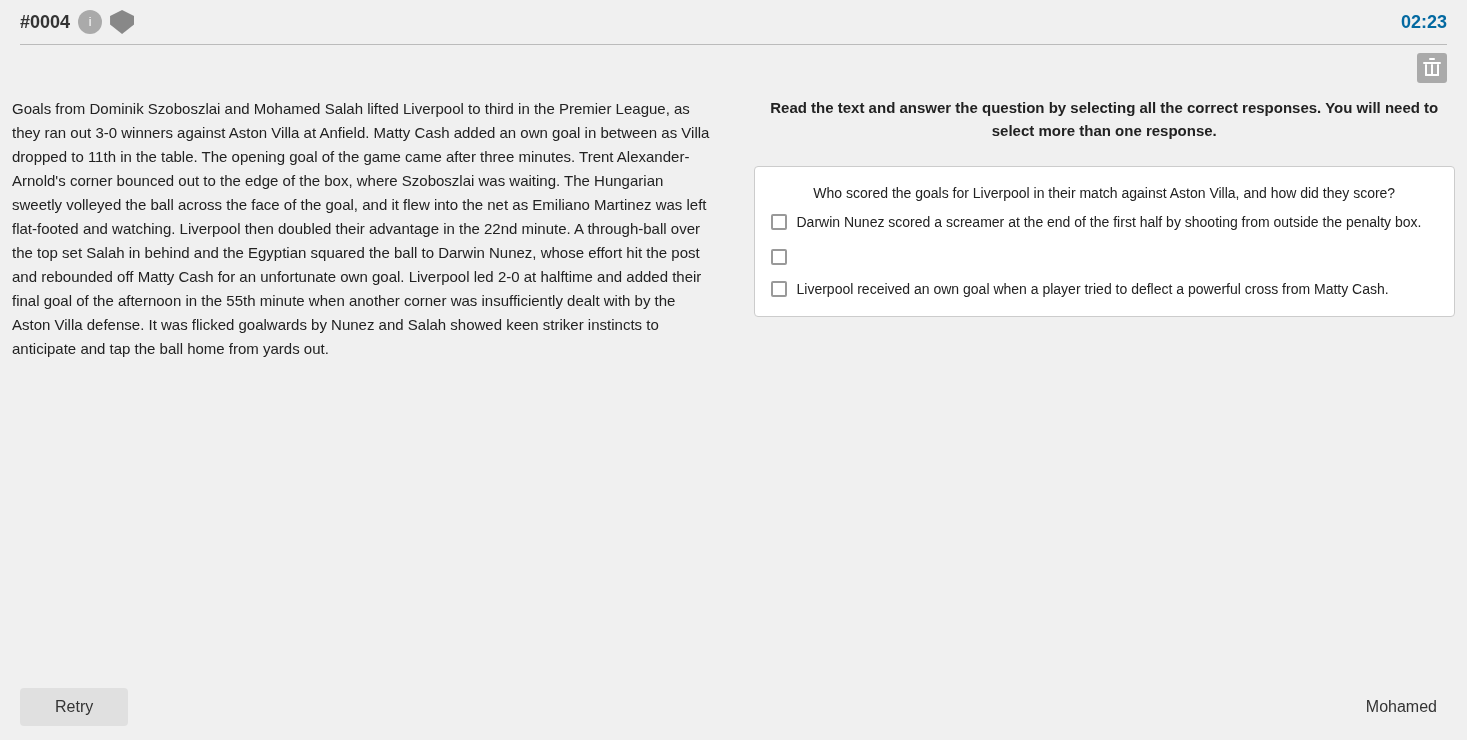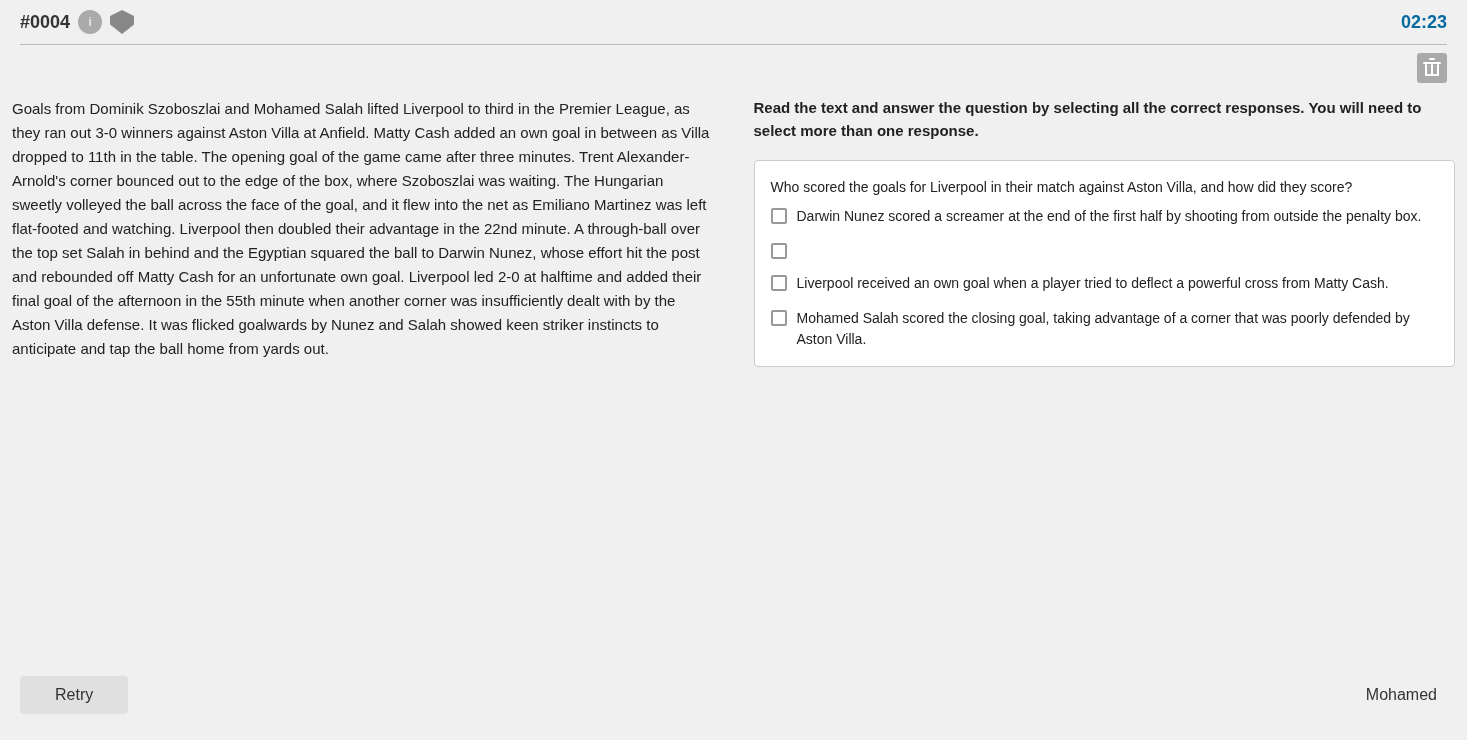--- a/index.html
+++ b/index.html
@@ -105,21 +105,22 @@
       font-size: 15px;
       line-height: 1.6;
       color: #222;
       padding-right: 10px;
     }
 
     .right-panel {
       flex: 1;
       display: flex;
       flex-direction: column;
-      gap: 18px;
+      gap: 24px;
+      text-align: center;
     }
 
     .instruction-text {
       font-size: 15px;
       font-weight: bold;
       color: #222;
       line-height: 1.5;
     }
 
     .question-box {
@@ -160,21 +161,21 @@
     }
 
     .option-text {
       font-size: 14px;
       color: #222;
       line-height: 1.5;
     }
 
     .bottom-bar {
       position: absolute;
-      bottom: 16px;
+      bottom: 4px;
       left: 0;
       right: 0;
       display: flex;
       justify-content: space-between;
       align-items: center;
       padding: 10px 20px;
       background-color: #f0f0f0;
     }
 
     .retry-button {
@@ -243,24 +244,20 @@
       <div class="answer-option">
         <div class="checkbox"></div>
       </div>
 
 
       <div class="answer-option">
         <div class="checkbox"></div>
         <span class="option-text">Liverpool received an own goal when a player tried to deflect a powerful cross from Matty Cash.</span>
       </div>
 
-      <div class="answer-option">
-        <div class="checkbox"></div>
-        <span class="option-text">Mohamed Salah scored the closing goal, taking advantage of a corner that was poorly defended by Aston Villa.</span>
-      </div>
     </div>
   </div>
 </div>
 
 <div class="bottom-bar">
   <button class="retry-button">Retry</button>
   <button class="submit-button">Mohamed</button>
 </div>
 
 </body></html>

